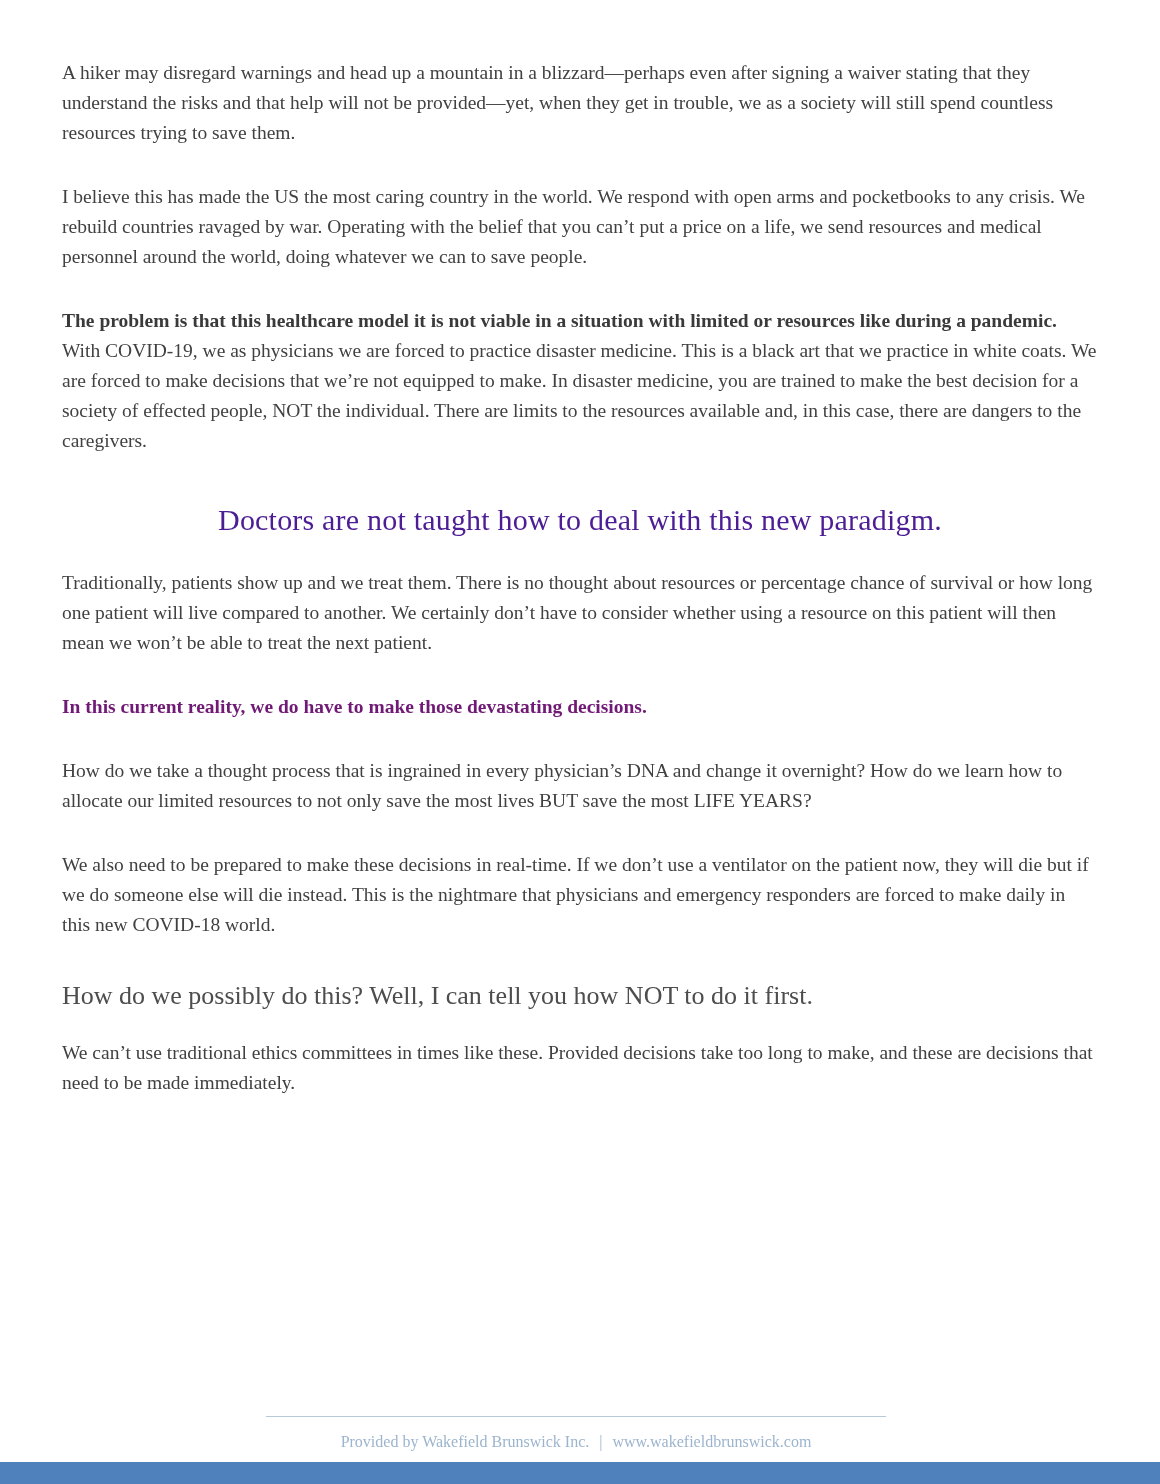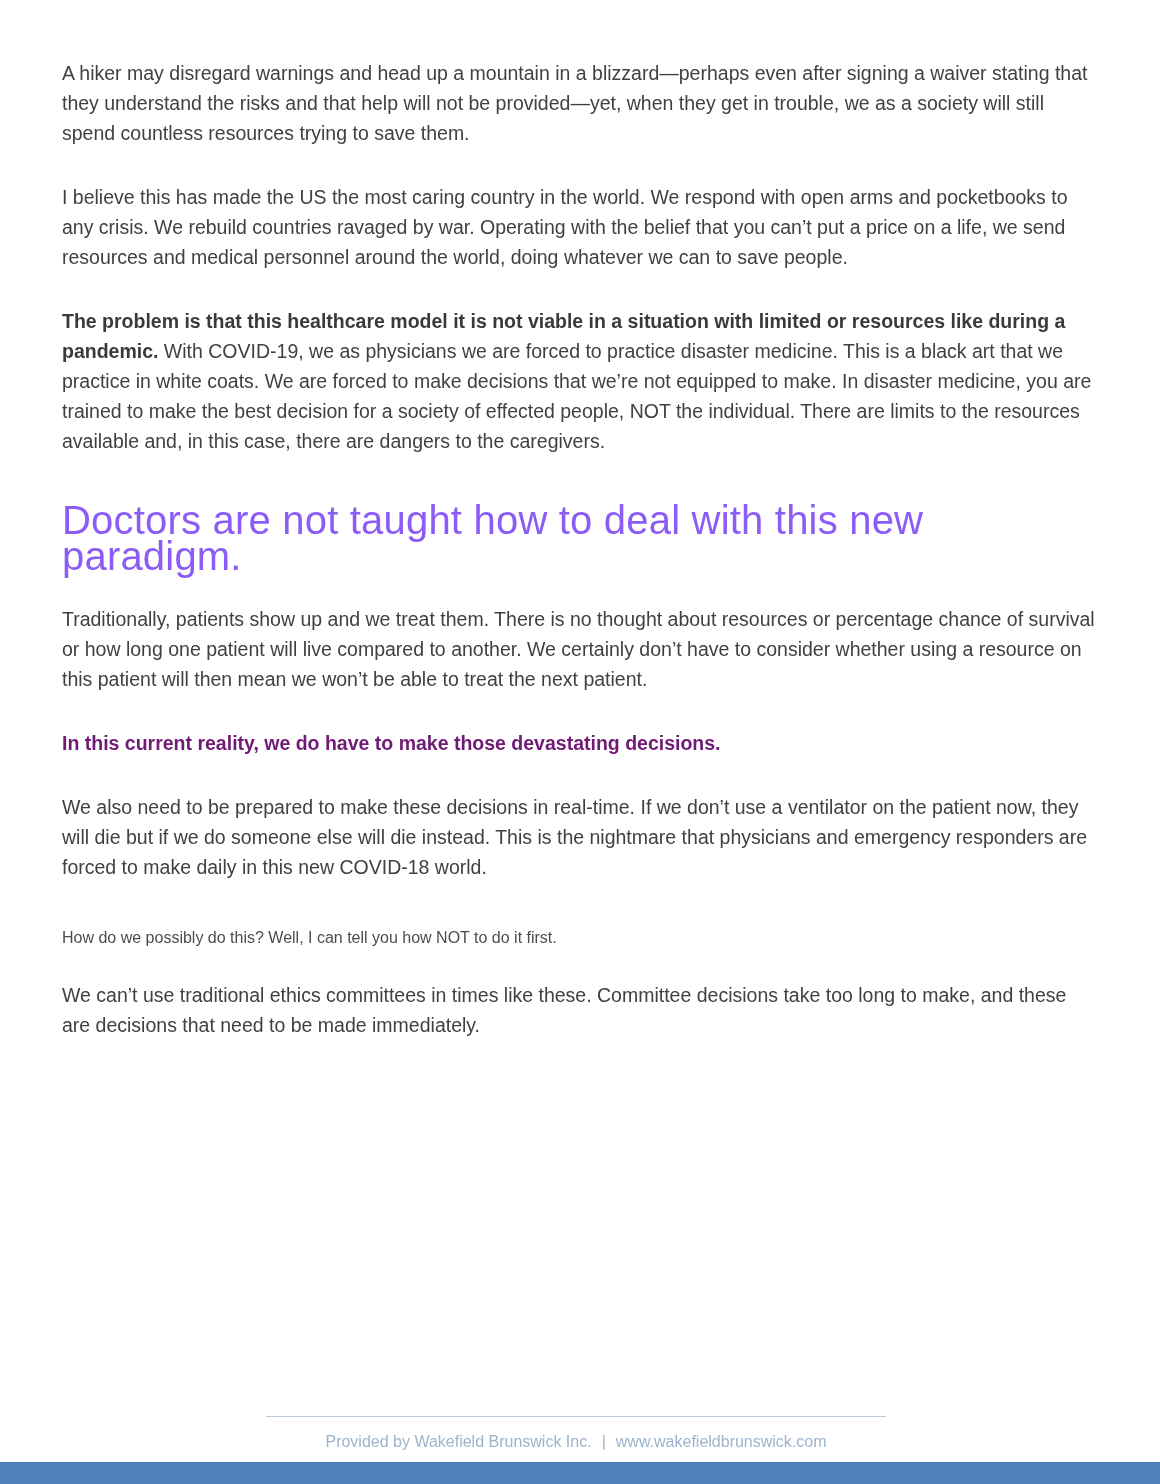--- a/index.html
+++ b/index.html
@@ -5,21 +5,21 @@
   html, body {
     margin: 0;
     padding: 0;
     background: #ffffff;
   }
   .page {
     position: relative;
     width: 1160px;
     height: 1484px;
     background: #ffffff;
-    font-family: Liberation Sans, sans-serif;
+    font-family: Liberation Serif, serif;
     color: #414141;
     overflow: hidden;
   }
   .content {
     padding: 58px 62px 0 62px;
   }
   .content p {
     margin: 0 0 34px 0;
     font-size: 19.5px;
     line-height: 30px;
@@ -29,29 +29,30 @@
   .content p strong {
     font-weight: 700;
     color: #3a3a3a;
   }
   .content p.bold {
     font-weight: 700;
     color: #701a75;
   }
   h1.heading-blue {
     margin: 46px 0 30px 0;
-    font-size: 40px;
+    font-size: 30px;
     line-height: 36px;
     font-weight: 400;
-    color: #8b5cf6;
+    color: #4c1d95;
     letter-spacing: 0.2px;
+    text-align: center;
   }
   h2.heading-gray {
     margin: 40px 0 26px 0;
-    font-size: 16px;
+    font-size: 26px;
     line-height: 32px;
     font-weight: 400;
     color: #4d4d4d;
   }
   .footer {
     position: absolute;
     left: 0;
     right: 8px;
     bottom: 32px;
     text-align: center;
@@ -92,28 +93,29 @@
     <p>I believe this has made the US the most caring country in the world. We respond with open arms and pocketbooks to any crisis. We rebuild countries ravaged by war. Operating with the belief that you can’t put a price on a life, we send resources and medical personnel around the world, doing whatever we can to save people.</p>
 
     <p><strong>The problem is that this healthcare model it is not viable in a situation with limited or resources like during a pandemic.</strong><span> With COVID-19, we as physicians we are forced to practice disaster medicine. This is a black art that we practice in white coats. We are forced to make decisions that we’re not equipped to make. In disaster medicine, you are trained to make the best decision for a society of effected people, NOT the individual. There are limits to the resources available and, in this case, there are dangers to the caregivers.</span></p>
 
     <h1 class="heading-blue">Doctors are not taught how to deal with this new paradigm.</h1>
 
     <p>Traditionally, patients show up and we treat them. There is no thought about resources or percentage chance of survival or how long one patient will live compared to another. We certainly don’t have to consider whether using a resource on this patient will then mean we won’t be able to treat the next patient.</p>
 
     <p class="bold">In this current reality, we do have to make those devastating decisions.</p>
 
+    <p>How do we take a thought process that is ingrained in every physician’s DNA and change it overnight? How do we learn how to allocate our limited resources to not only save the most lives BUT save the most LIFE YEARS?</p>
 
     <p>We also need to be prepared to make these decisions in real-time. If we don’t use a ventilator on the patient now, they will die but if we do someone else will die instead. This is the nightmare that physicians and emergency responders are forced to make daily in this new COVID-18 world.</p>
 
     <h2 class="heading-gray">How do we possibly do this? Well, I can tell you how NOT to do it first.</h2>
 
 
 
-    <p>We can’t use traditional ethics committees in times like these. Committee decisions take too long to make, and these are decisions that need to be made immediately.</p>
+    <p>We can’t use traditional ethics committees in times like these. Provided decisions take too long to make, and these are decisions that need to be made immediately.</p>
 
   </div>
 
   <div class="footer">
     <div class="footer-line"></div>
     <div class="footer-text">
       <span>Provided by Wakefield Brunswick Inc.</span><span class="sep">|</span><span>www.wakefieldbrunswick.com</span>
     </div>
   </div>
 

